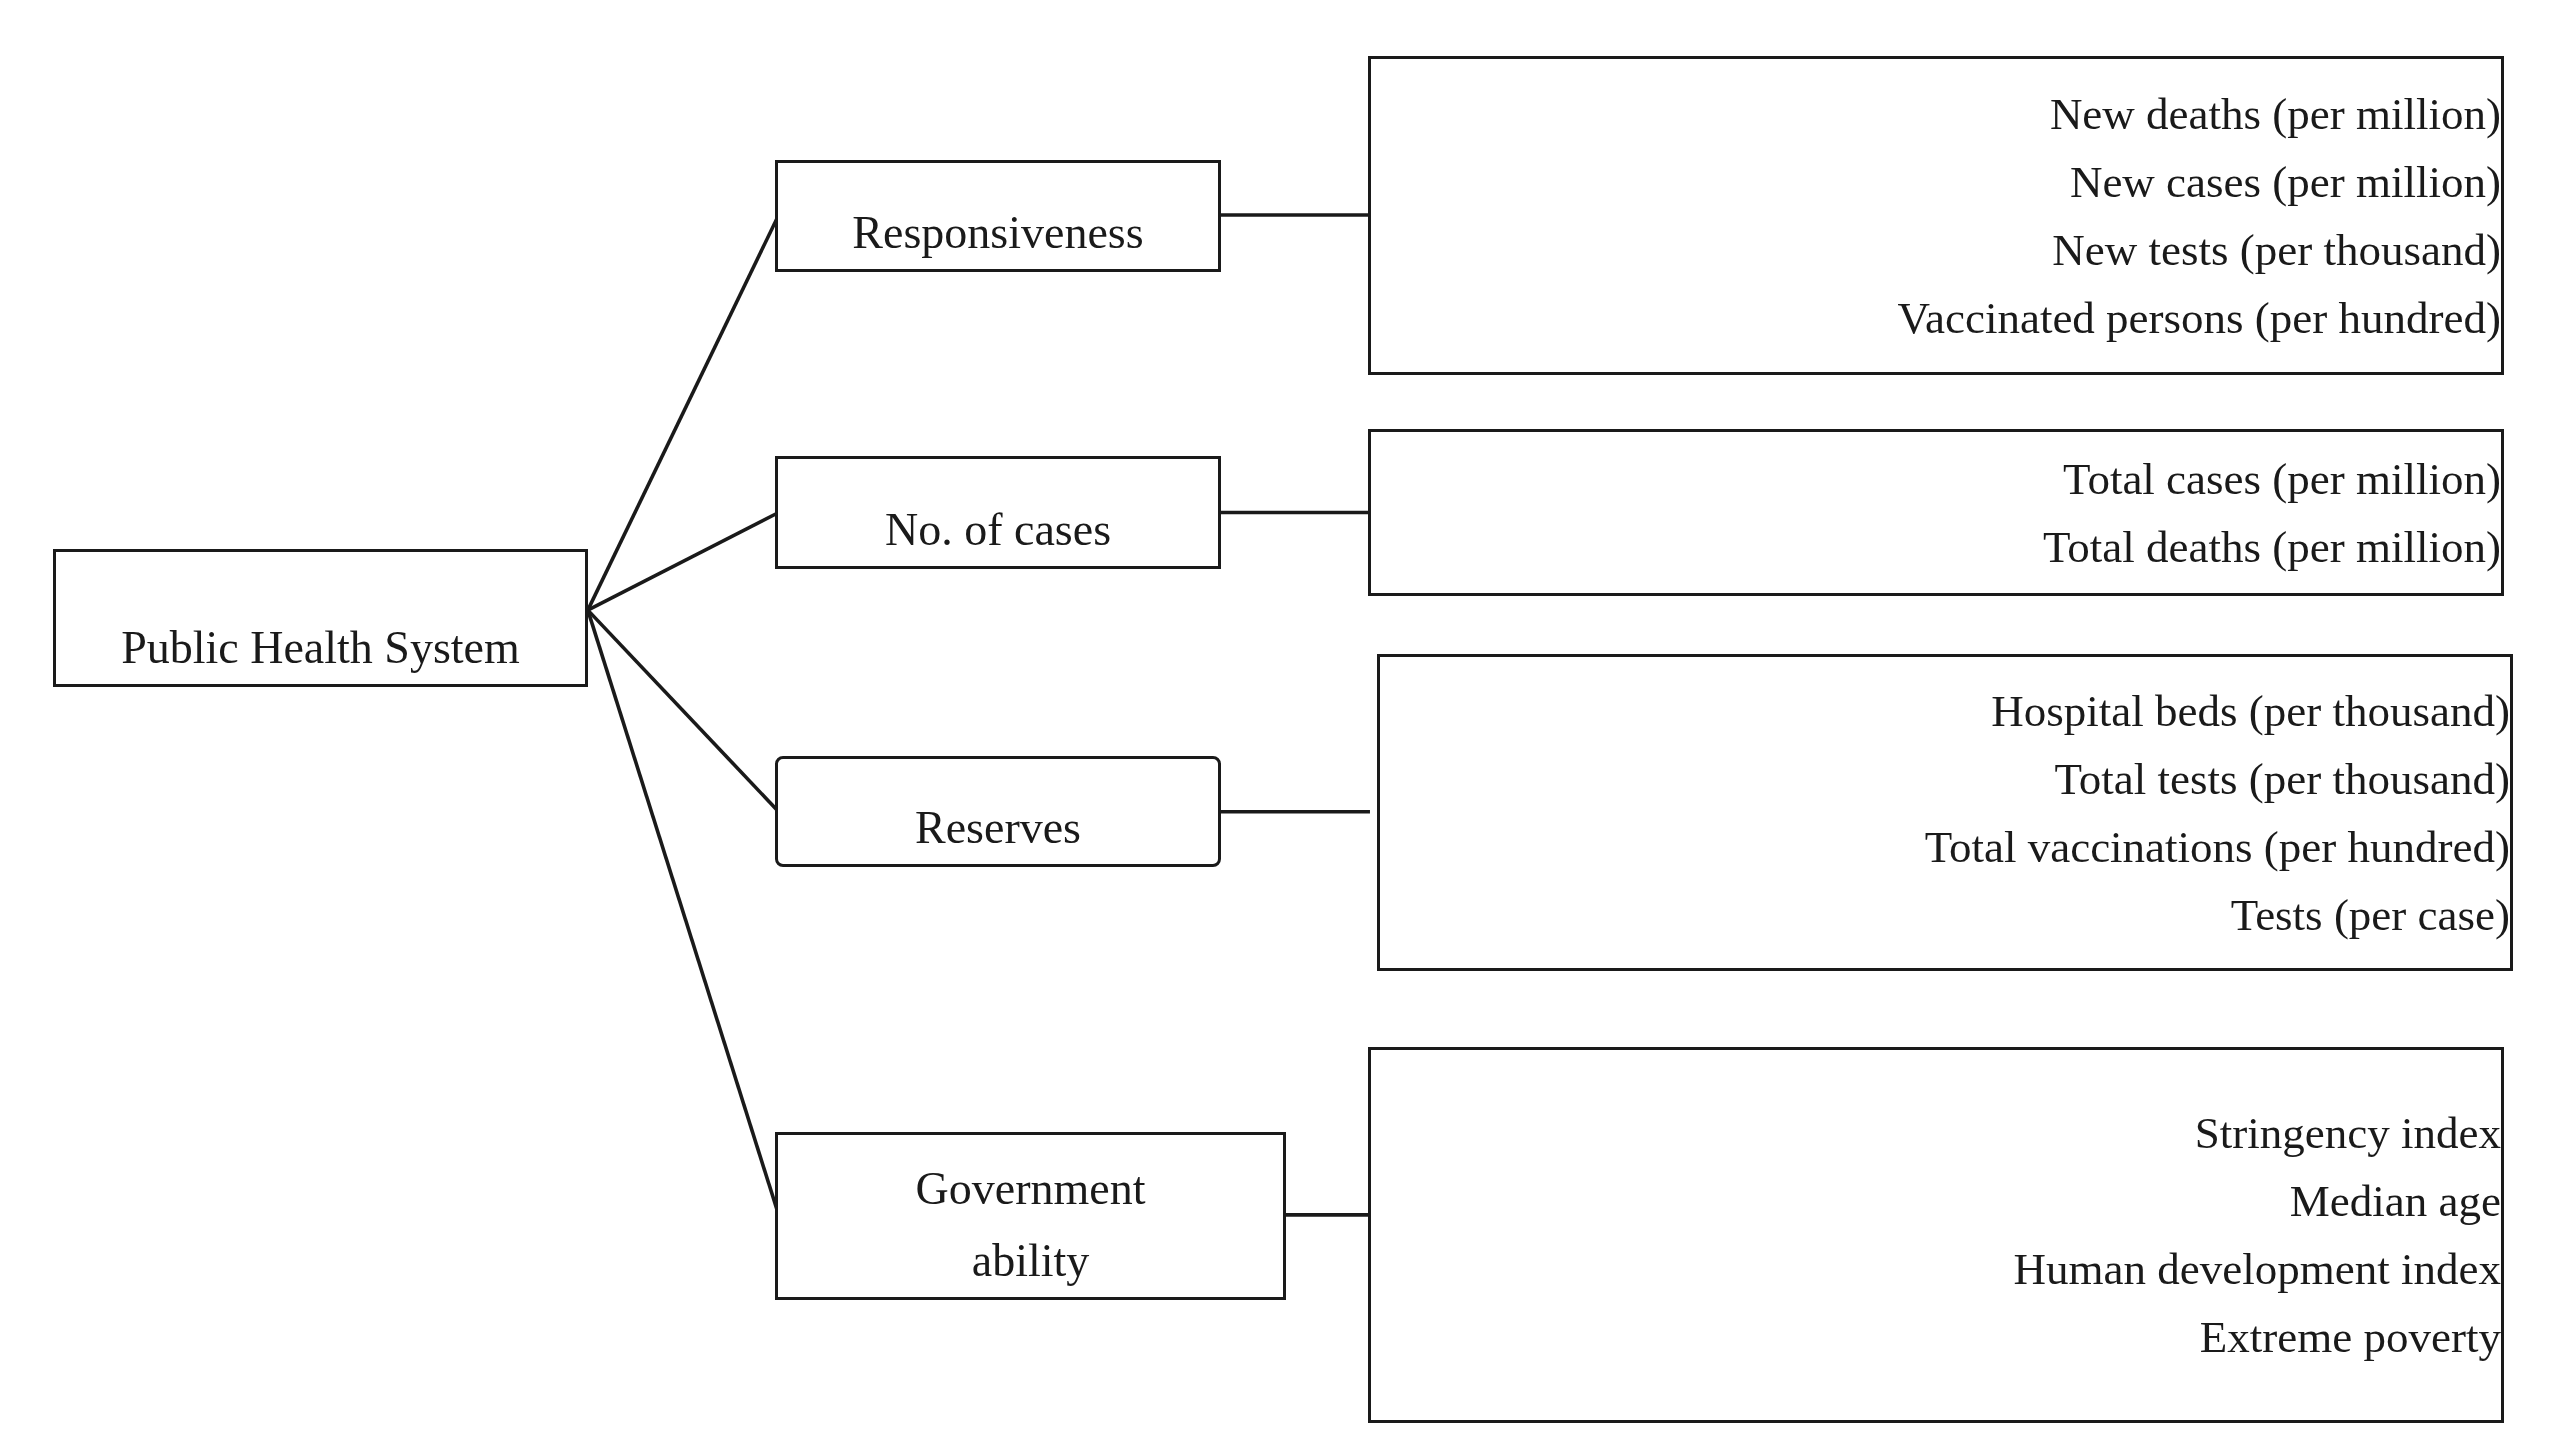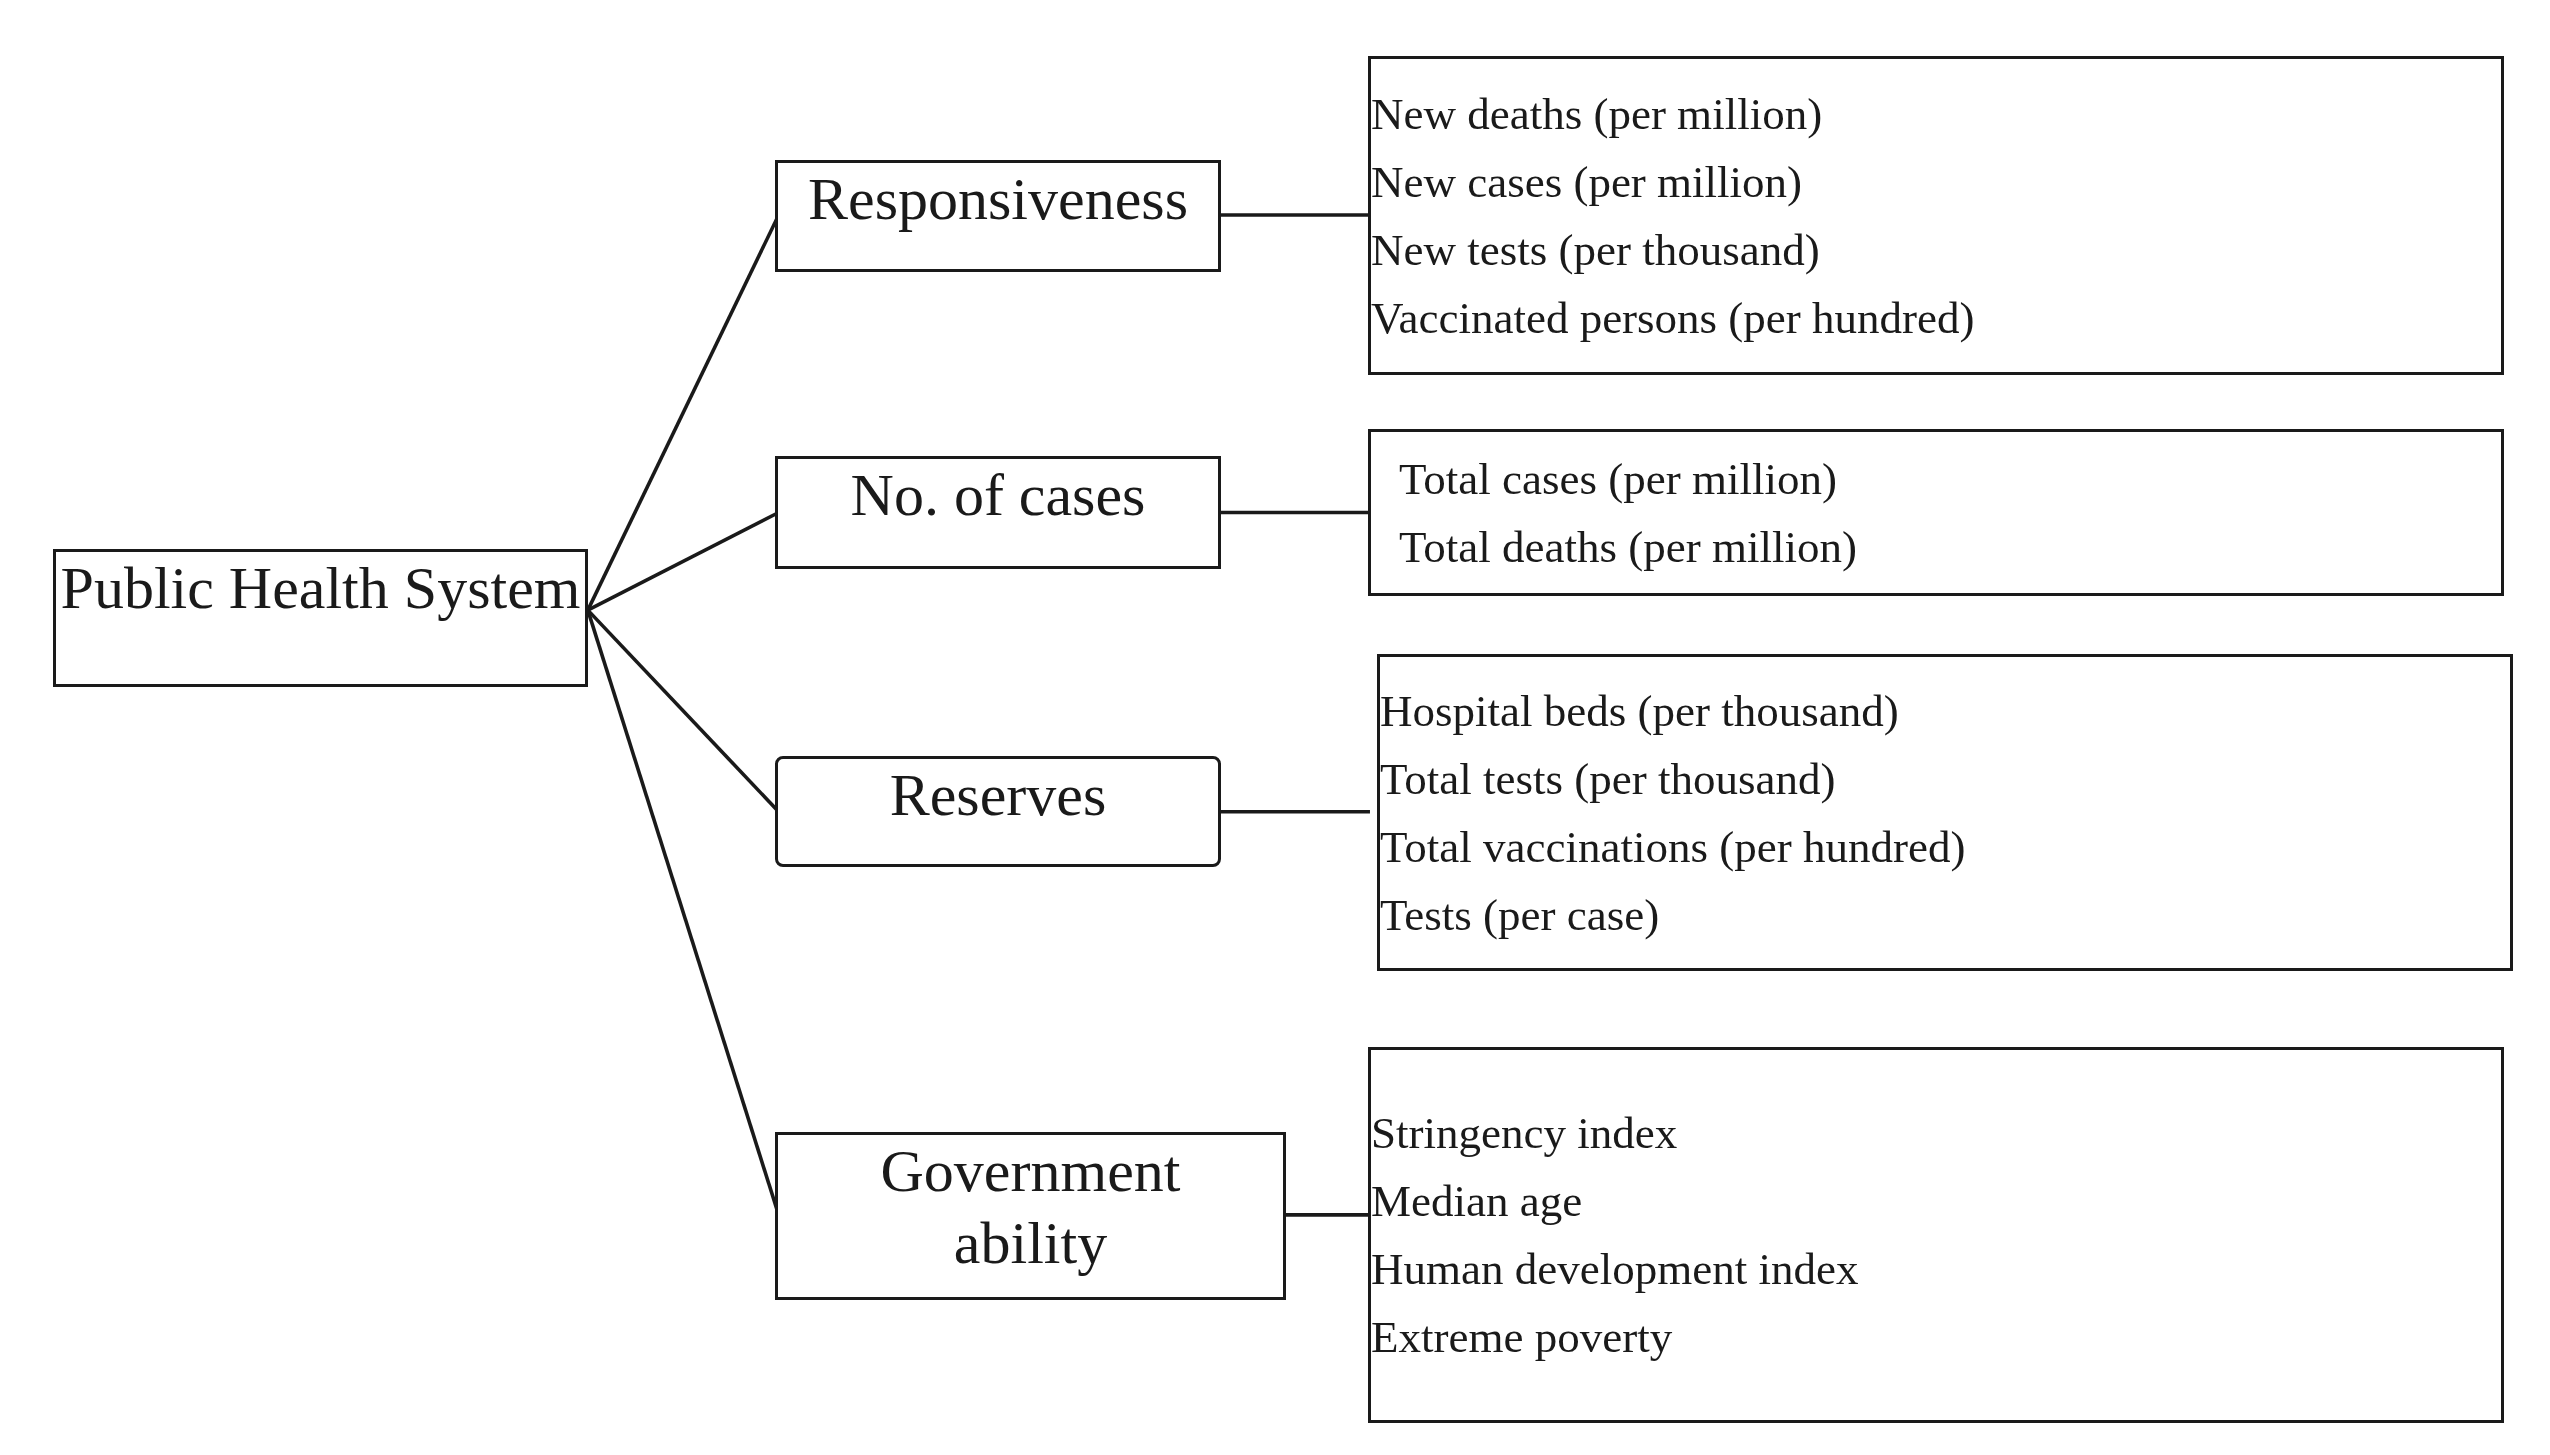--- a/index.html
+++ b/index.html
@@ -24,26 +24,26 @@
   .connectors line{
     stroke:var(--ink);
     stroke-width:4;
   }
   .box{
     position:absolute;
     box-sizing:border-box;
     border:3.6px solid var(--ink);
     background:var(--bg);
     display:flex;
-    align-items:flex-start;
+    align-items:flex-end;
     justify-content:center;
     text-align:center;
   }
   .node-label{
-    font-size:60px;
+    font-size:46px;
     line-height:72px;
   }
   #root-box{left:53px;top:549px;width:535px;height:138px;}
   #branch-0{left:775px;top:160px;width:446px;height:112px;}
   #branch-1{left:775px;top:456px;width:446px;height:113px;}
   #branch-2{left:775px;top:756px;width:446px;height:111px;border-radius:8px;}
   #branch-3{left:775px;top:1132px;width:511px;height:168px;}
   #branch-3 .node-label{max-width:323px;}
   .detail{
     flex-direction:column;

